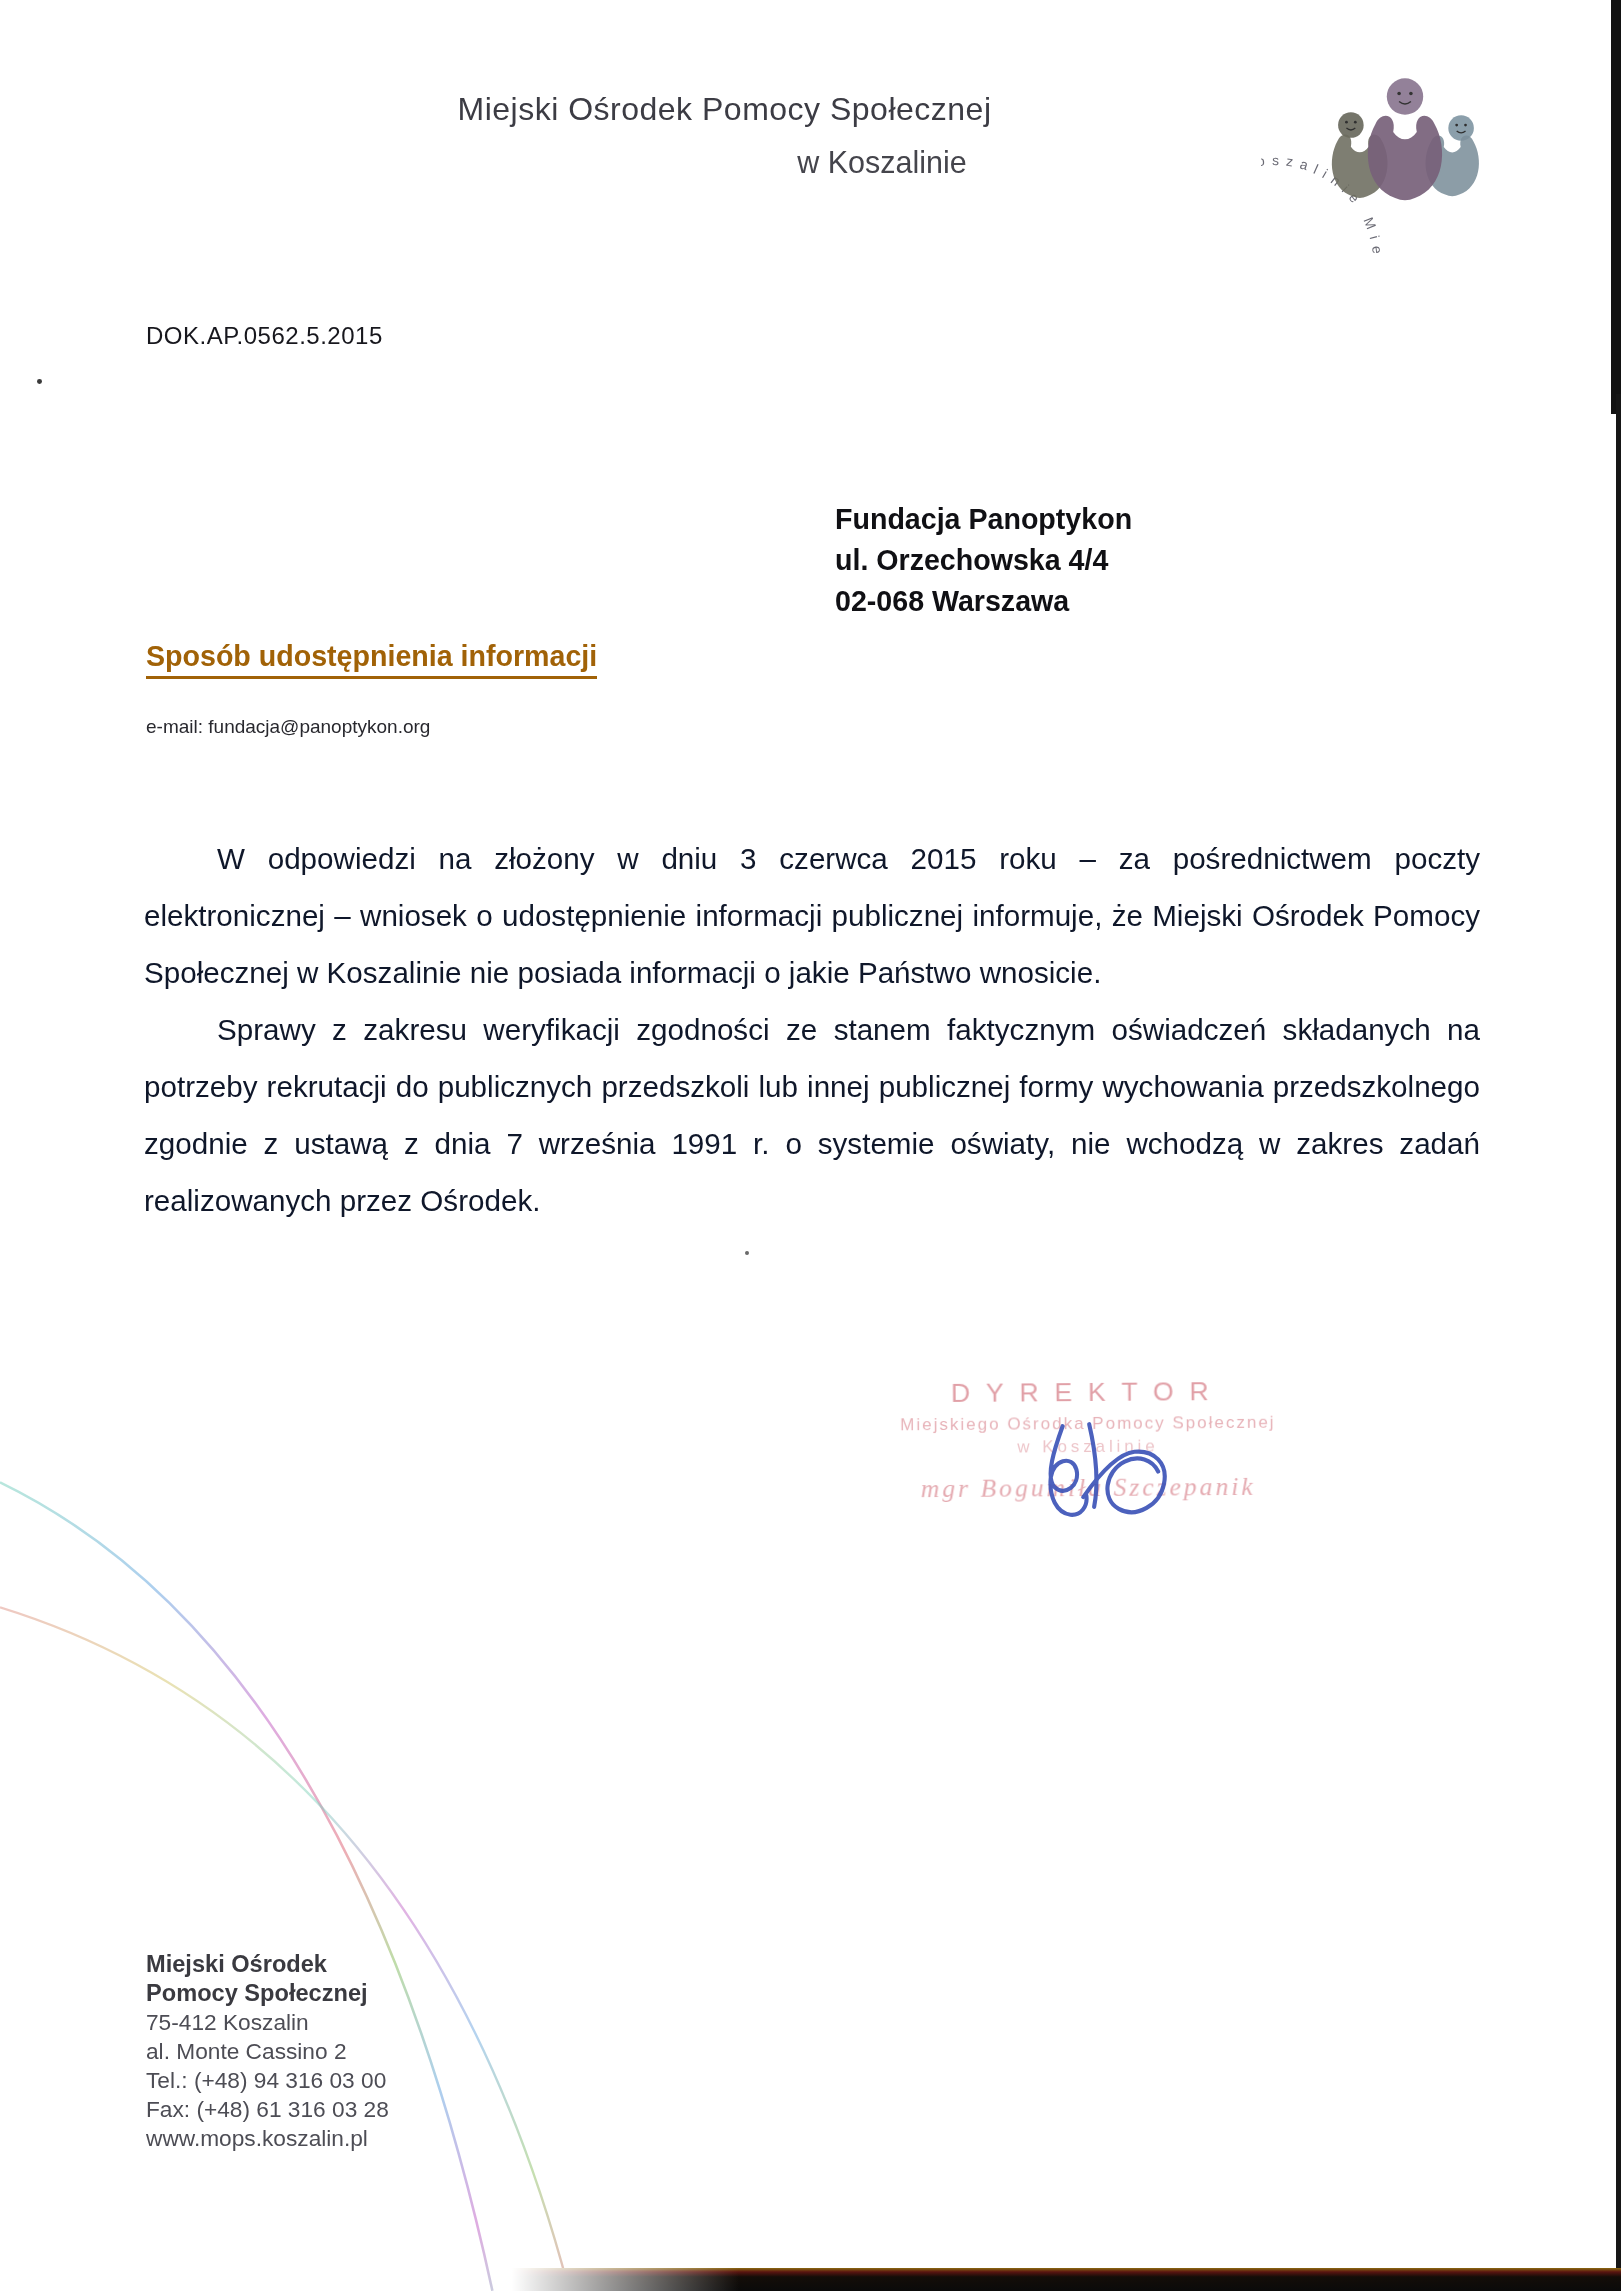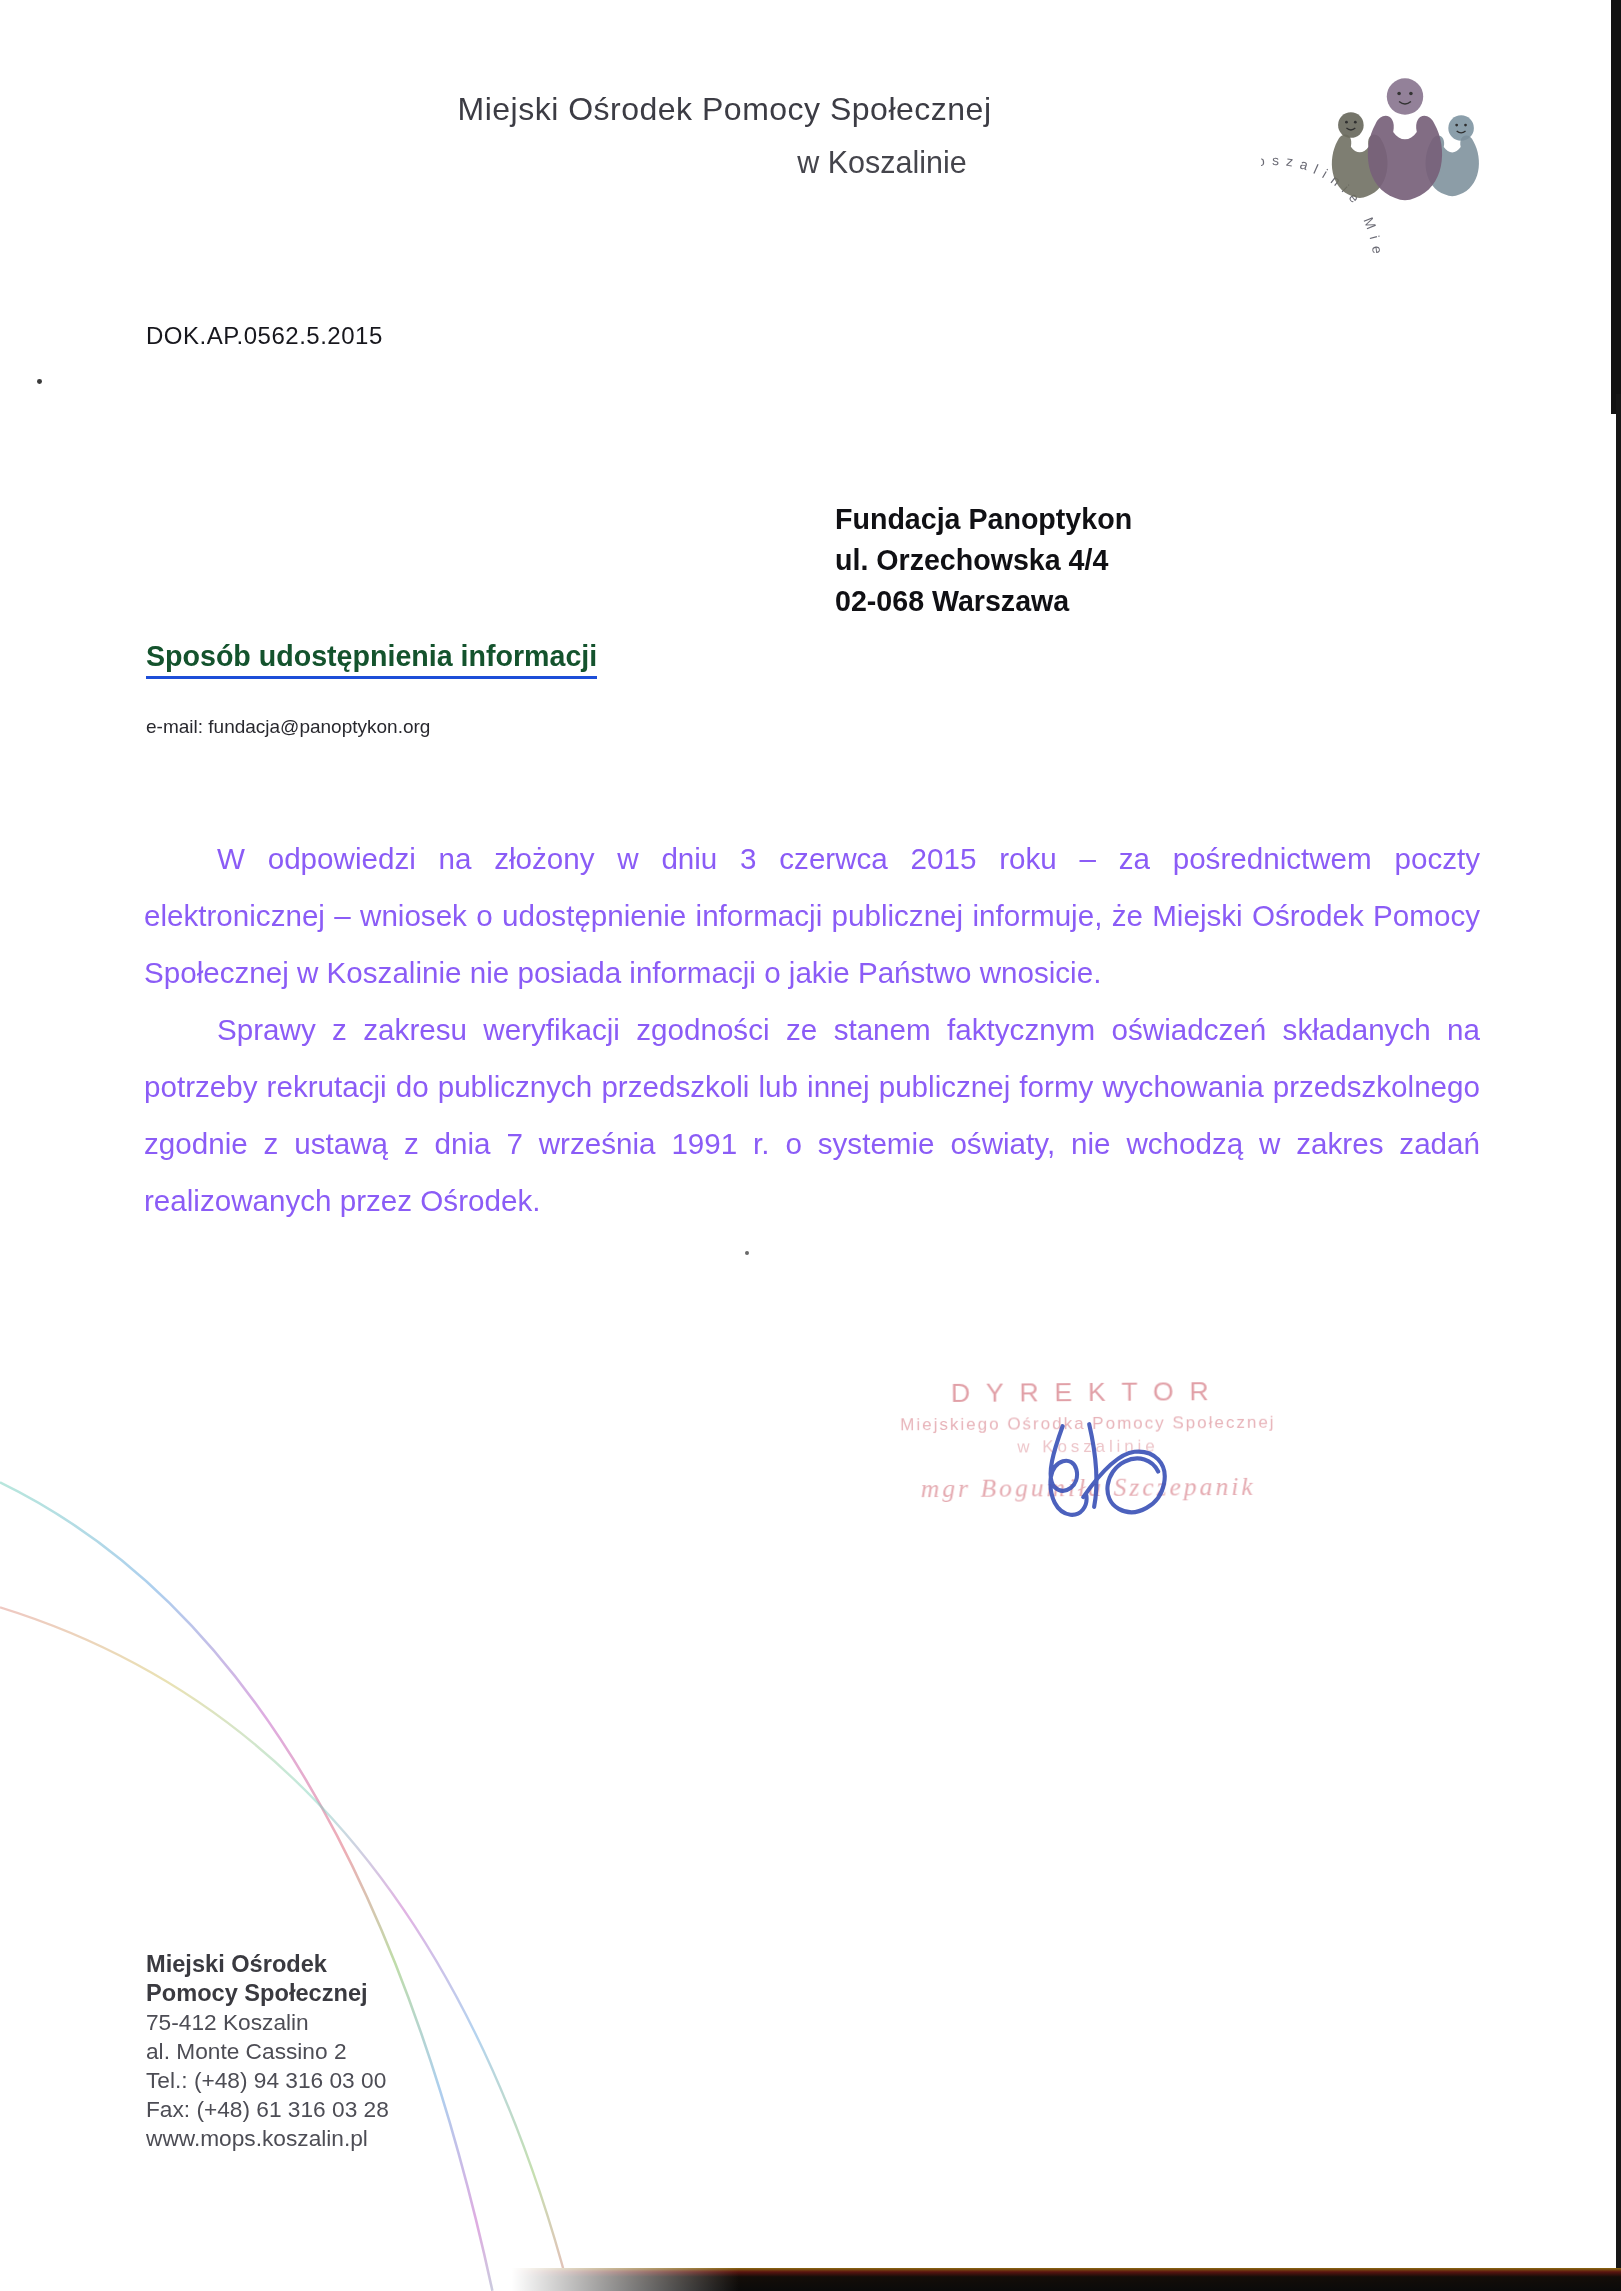--- a/index.html
+++ b/index.html
@@ -32,31 +32,31 @@
     font-size:24px;color:#17171d;letter-spacing:0.5px;
   }
   
   .recipient{
     position:absolute;left:835px;top:455px;
     font-size:28.6px;font-weight:bold;color:#101014;line-height:41px;margin-top:44px;
   }
   
   .subject{
     position:absolute;left:146px;top:640px;
-    font-size:28.6px;font-weight:bold;color:#14532d;
-    border-bottom:3px solid #1d4ed8;padding-bottom:3px;
+    font-size:28.6px;font-weight:bold;color:#a16207;
+    border-bottom:3px solid #a16207;padding-bottom:3px;
   }
   .delivery{
     position:absolute;left:146px;top:716px;
     font-size:19px;color:#28282e;
   }
   
   .body-text{
     position:absolute;left:144px;top:830px;width:1336px;
-    font-size:29.6px;line-height:57px;color:#8b5cf6;
+    font-size:29.6px;line-height:57px;color:#0f172a;
     text-align:justify;
   }
   .body-text p{margin:0;text-indent:73px;}
   
   .stamp{
     position:absolute;left:891px;top:1377px;width:394px;
     text-align:center;color:#cf6672;
     filter:blur(0.6px);
     transform:rotate(-.4deg);
   }

